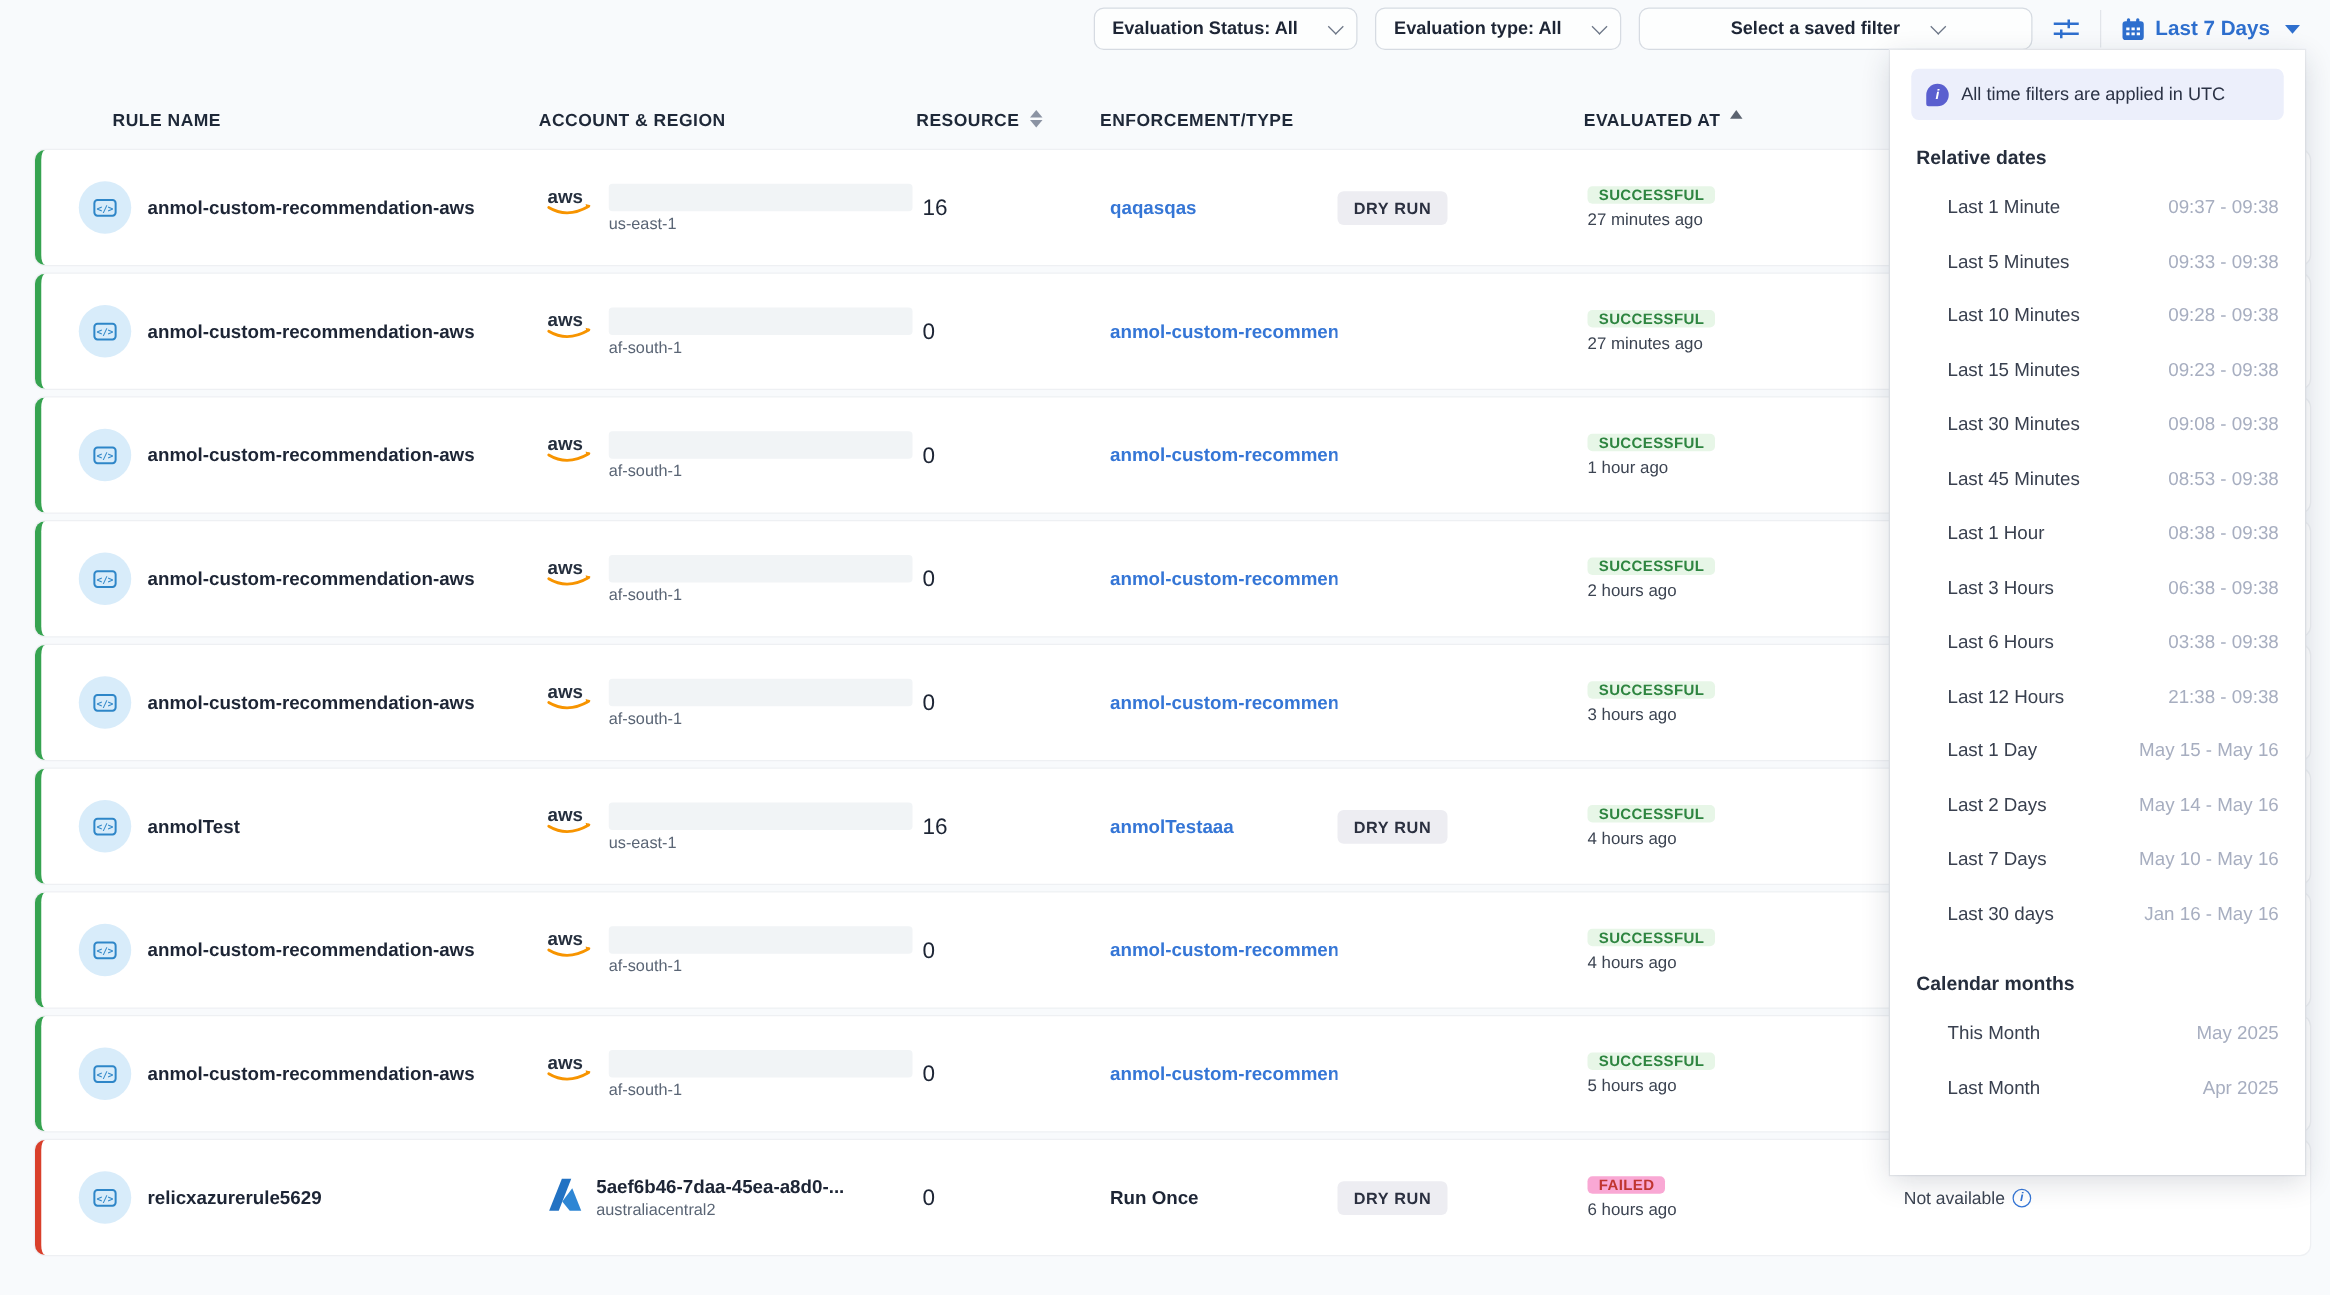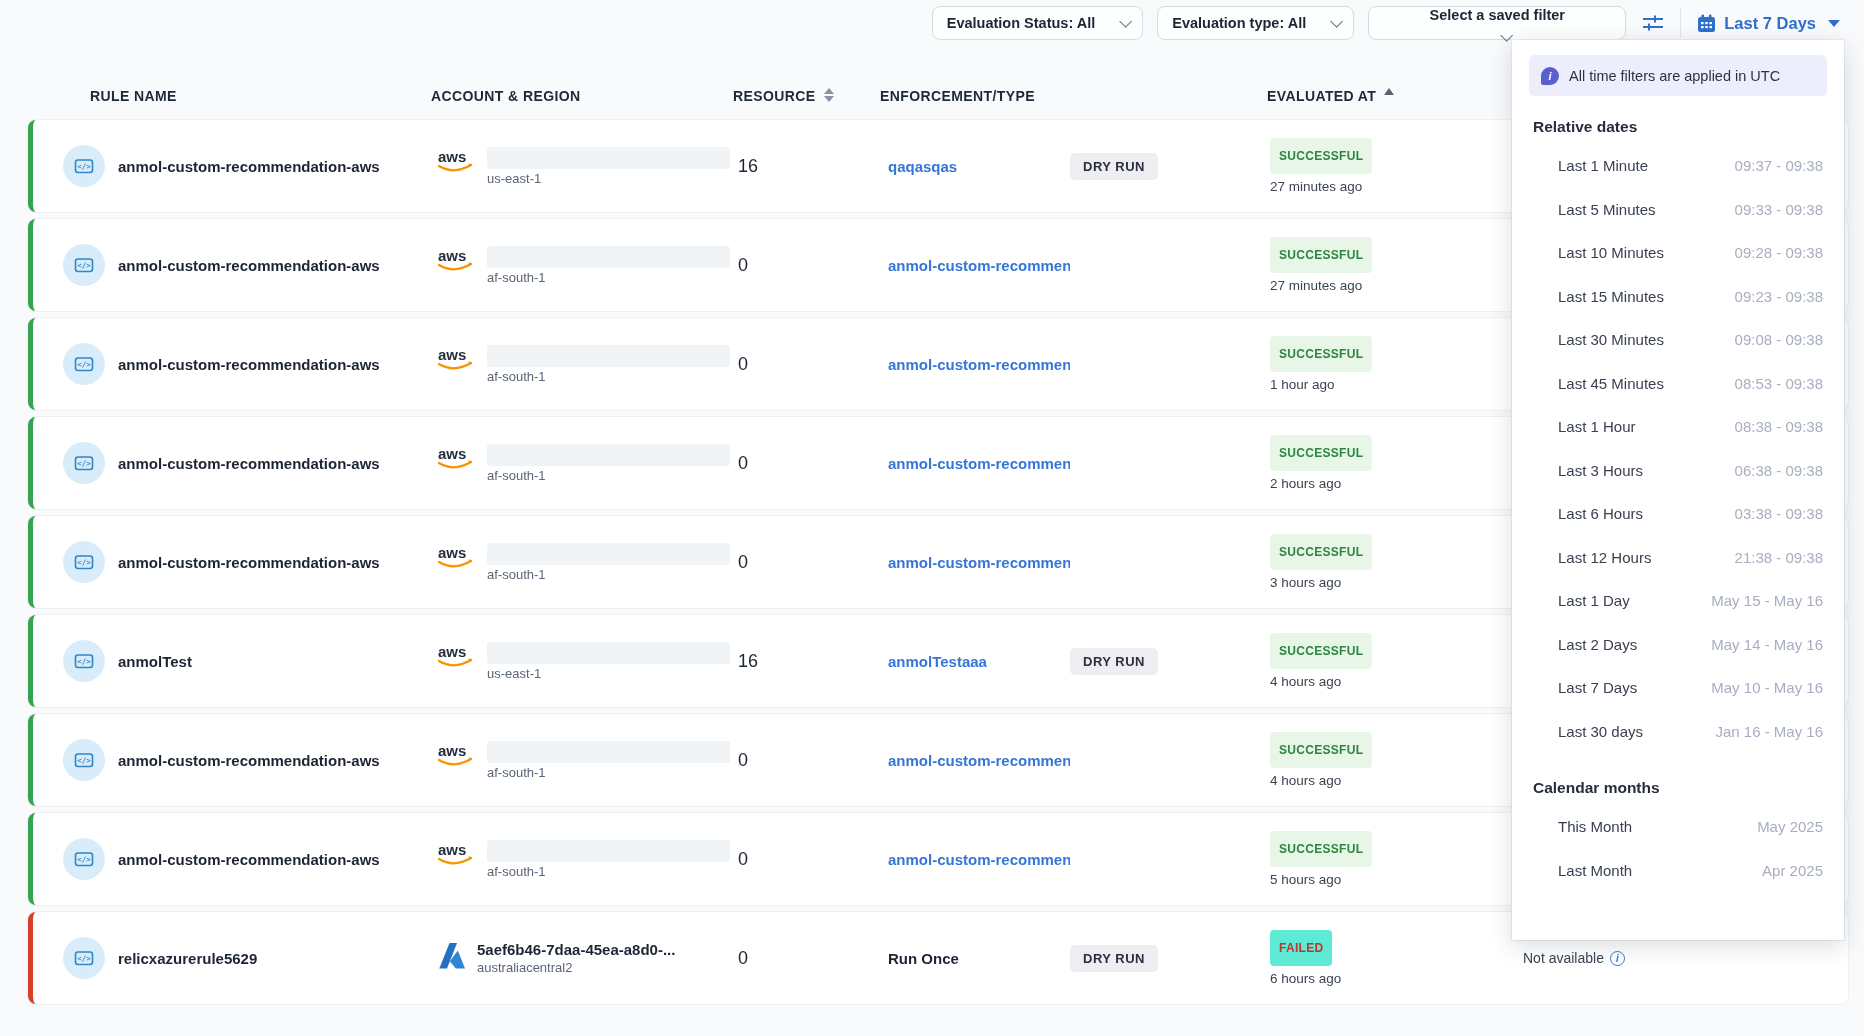--- a/index.html
+++ b/index.html
@@ -80,24 +80,24 @@
   .res { font-size:18px; color:#1d2535; }
   .enf { display:flex; align-items:center; }
   .enf-link { font-size:15px; font-weight:700; color:#3576d6; cursor:pointer; width:182px; white-space:nowrap; overflow:hidden; }
   .enf-link.plain { color:#1d2535; cursor:default; }
   .badge-dry {
     background:#ededf2; color:#2b3040; font-size:13px; font-weight:700;
     letter-spacing:.5px; border-radius:5px; padding:6px 13px; white-space:nowrap;
   }
   .eval { display:flex; flex-direction:column; align-items:flex-start; gap:5px; }
   .status-badge {
-    font-size:12px; font-weight:700; letter-spacing:.3px; border-radius:4px; padding:11px 9px;
+    font-size:12px; font-weight:700; letter-spacing:.3px; border-radius:4px; padding:0 9px;
   }
   .row.ok  .status-badge { background:#e7f6e7; color:#2e8540; }
-  .row.fail .status-badge { background:#5eead4; color:#c03530; }
+  .row.fail .status-badge { background:#f9a8d4; color:#c03530; }
   .eval-time { font-size:13.5px; color:#3c4452; }
   .note-cell { display:flex; align-items:center; gap:6px; font-size:14px; color:#3c4452; white-space:nowrap; }
   
   .dp {
     position:absolute; left:1512px; top:40px; width:332px; height:900px;
     background:#fff; z-index:10; padding:15px 17px 0 17px;
     box-shadow:0 6px 22px rgba(25,35,60,.16), 0 0 0 1px #eceef1;
   }
   .utc-banner {
     background:#eceffb; border-radius:6px; height:41px;
@@ -127,21 +127,21 @@
 
 <div class="toolbar">
   <div class="tb-box">
     <span>Evaluation Status: All</span>
     <span class="chev"></span>
   </div>
   <div class="tb-box">
     <span>Evaluation type: All</span>
     <span class="chev"></span>
   </div>
-  <div class="tb-box" style="width:258px; justify-content:flex-start;flex-direction:column;">
+  <div class="tb-box" style="width:315px; justify-content:center;">
     <span>Select a saved filter</span>
     <span class="chev"></span>
   </div>
   <svg class="sliders" viewBox="0 0 26 26">
     <line x1="3" y1="9" x2="23" y2="9" stroke="#2e6fce" stroke-width="2"></line>
     <line x1="15" y1="5.5" x2="15" y2="12.5" stroke="#2e6fce" stroke-width="2"></line>
     <line x1="3" y1="17" x2="23" y2="17" stroke="#2e6fce" stroke-width="2"></line>
     <line x1="9" y1="13.5" x2="9" y2="20.5" stroke="#2e6fce" stroke-width="2"></line>
   </svg>
   <div class="v-div"></div>

